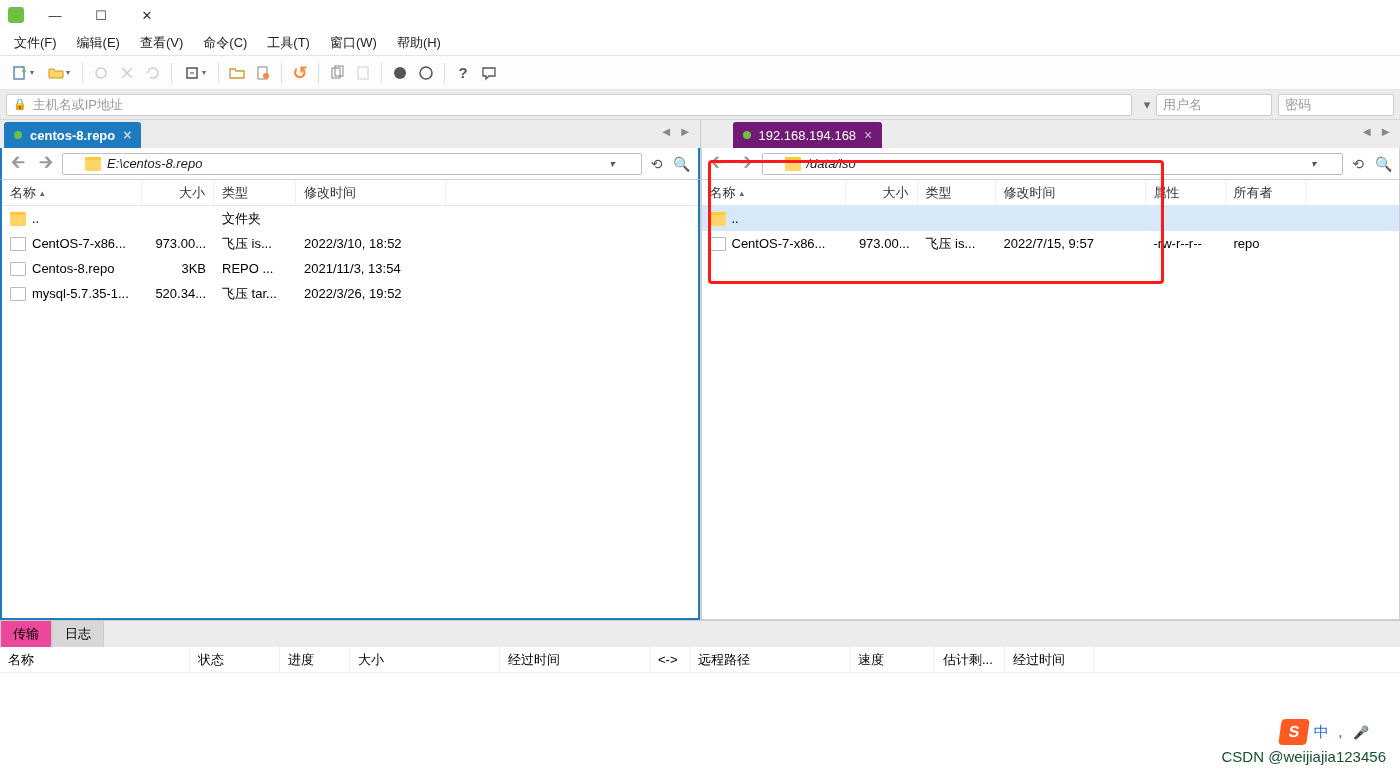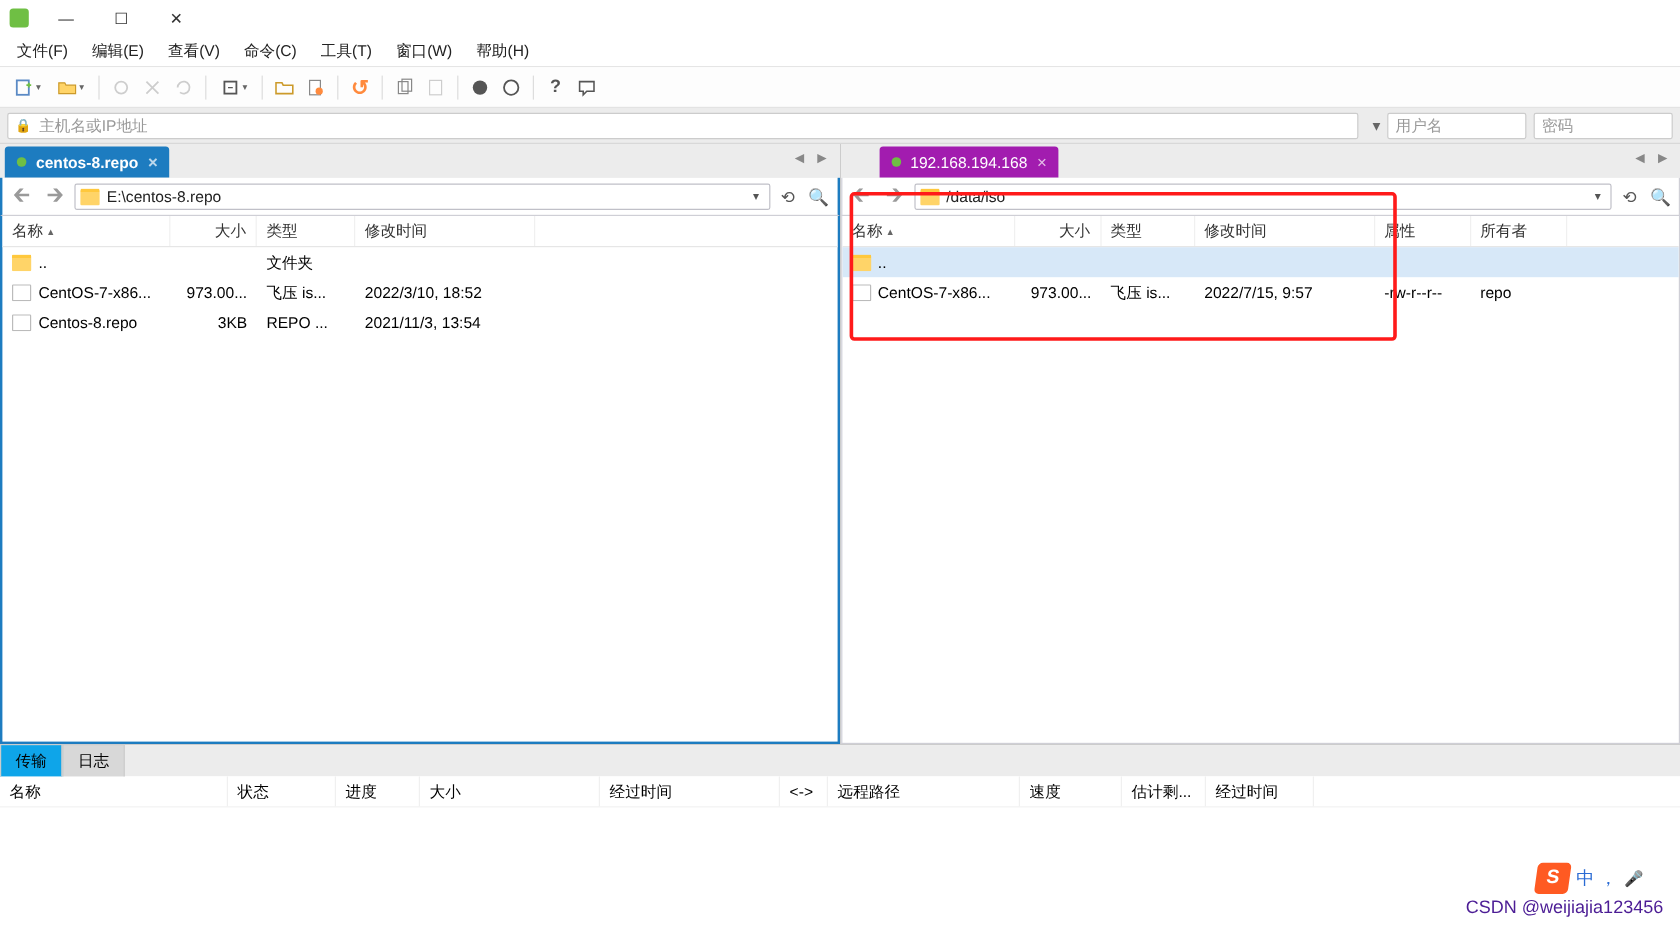--- a/index.html
+++ b/index.html
@@ -31,31 +31,31 @@
 .addrbar .cred { width:116px; height:22px; margin-right:6px; border:1px solid #ccc; background:#fff; padding:0 6px; color:#999; display:flex; align-items:center; border-radius:2px; }
 
 
 .panes { display:flex; height:500px; }
 .pane { flex:1; display:flex; flex-direction:column; background:#ececec; min-width:0; }
 .pane.left { border-right:1px solid #ccc; }
 
 
 .tabbar { height:28px; display:flex; align-items:flex-end; background:#ececec; padding:0 4px; position:relative; }
 .tab { height:26px; display:flex; align-items:center; padding:0 10px; background:#1d7cc0; color:#fff; border-radius:3px 3px 0 0; gap:8px; font-weight:bold; }
-.tab.remote { background:#a21caf; font-weight:normal; }
+.tab.remote { background:#701a75; font-weight:normal; }
 .tab .dot { width:8px; height:8px; background:#6fbf44; border-radius:50%; }
 .tab .close { font-size:14px; opacity:.7; }
 .tabbar .navarrows { position:absolute; right:8px; top:4px; display:flex; gap:6px; color:#888; }
 
 
 .pathrow { height:32px; display:flex; align-items:center; background:#fff; border:1px solid #cfcfd6; border-top:none; padding:0 4px; gap:4px; }
 .pane.left .pathrow,.pane.left .filelist { border:2px solid #1d7cc0; border-top:none; }
 .pane.left .pathrow { border-bottom:1px solid #cfcfd6; }
 .navbtn { width:24px; height:24px; display:flex; align-items:center; justify-content:center; color:#9a9a9a; font-size:18px; }
-.pathbox { flex:1; height:22px; border:1px solid #c0c0c8; display:flex; align-items:center; padding:0 4px; gap:6px; border-radius:2px; }
+.pathbox { flex:1; height:22px; border:1px solid #c0c0c8; display:flex; align-items:center; padding:0 22px; gap:6px; border-radius:2px;font-style:italic; }
 .pathbox .folder-ic { width:16px; height:14px; background:#ffd468; border-radius:1px; border-top:3px solid #ffc83d; }
 .pathbox .ptxt { flex:1; color:#222; }
 .pathbox .dd2 { color:#555; font-size:10px; padding:0 4px; }
 .extrabtn { width:22px; height:22px; display:flex; align-items:center; justify-content:center; color:#555; font-size:14px; }
 
 
 .filelist { flex:1; background:#fff; border:1px solid #cfcfd6; border-top:none; overflow:hidden; position:relative; }
 .colhdr { height:26px; display:flex; align-items:center; border-bottom:1px solid #e6e6e6; background:#fff; color:#333; }
 .colhdr .col { padding:0 8px; border-right:1px solid #f0f0f0; display:flex; align-items:center; height:100%; }
 .colhdr .col .sort { margin-left:4px; font-size:9px; color:#666; }
@@ -66,26 +66,26 @@
 .ic.folder { background:#ffd468; border-radius:1px; border-top:3px solid #ffc83d; }
 .ic.file { background:#fff; border:1px solid #bbb; border-radius:1px; }
 
 
 .redbox { position:absolute; border:3px solid #ff1a1a; pointer-events:none; left:708px; top:160px; width:456px; height:124px; border-radius:4px; }
 
 
 .bottom { border-top:1px solid #ccc; }
 .bottom .btabs { height:26px; background:#ececec; display:flex; align-items:flex-end; }
 .bottom .btab { padding:4px 12px; background:#d8d8d8; border:1px solid #ccc; border-bottom:none; }
-.bottom .btab.active { background:#0ea5e9; }
+.bottom .btab.active { background:#ec4899; }
 .bottom .bhdr { height:26px; display:flex; align-items:center; background:#fff; border-bottom:1px solid #eee; }
 .bottom .bhdr .bcol { padding:0 8px; border-right:1px solid #f0f0f0; height:100%; display:flex; align-items:center; }
 .bottom .barea { height:60px; background:#fff; }
 
-.watermark { position:absolute; right:14px; bottom:6px; color:#4c1d95; font-size:15px; }
+.watermark { position:absolute; right:14px; bottom:6px; color:#14532d; font-size:15px; }
 .ime { position:absolute; right:30px; bottom:26px; display:flex; align-items:center; gap:6px; }
 .ime .sbox { width:28px; height:26px; background:#ff5a22; color:#fff; border-radius:4px; display:flex; align-items:center; justify-content:center; font-weight:bold; font-size:16px; transform:skewX(-8deg); }
 .ime .txt { color:#2a6bd4; font-size:15px; }
 </style>
 </head>
 <body>
 
 <div class="titlebar">
   <div class="logo"></div>
   <div class="winbtn">—</div>
@@ -253,20 +253,29 @@
             <div class="cell" style="width:150px">2022/3/10, 18:52</div>
           </div>
           <div class="row">
             <div class="cell" style="width:140px;display:flex;align-items:center">
               <div class="ic file"></div>
               <span>Centos-8.repo</span>
             </div>
             <div class="cell" style="width:72px;text-align:right">3KB</div>
             <div class="cell" style="width:82px">REPO ...</div>
             <div class="cell" style="width:150px">2021/11/3, 13:54</div>
+          </div>
+          <div class="row">
+            <div class="cell" style="width:140px;display:flex;align-items:center">
+              <div class="ic file"></div>
+              <span>mysql-5.7.35-1...</span>
+            </div>
+            <div class="cell" style="width:72px;text-align:right">520.34...</div>
+            <div class="cell" style="width:82px">飞压 tar...</div>
+            <div class="cell" style="width:150px">2022/3/26, 19:52</div>
           </div>
         </div>
     </div>
   </div>
 
   <div class="pane">
     <div class="tabbar">
       <div style="width:28px"></div>
       <div class="tab remote">
         <span class="dot"></span>

